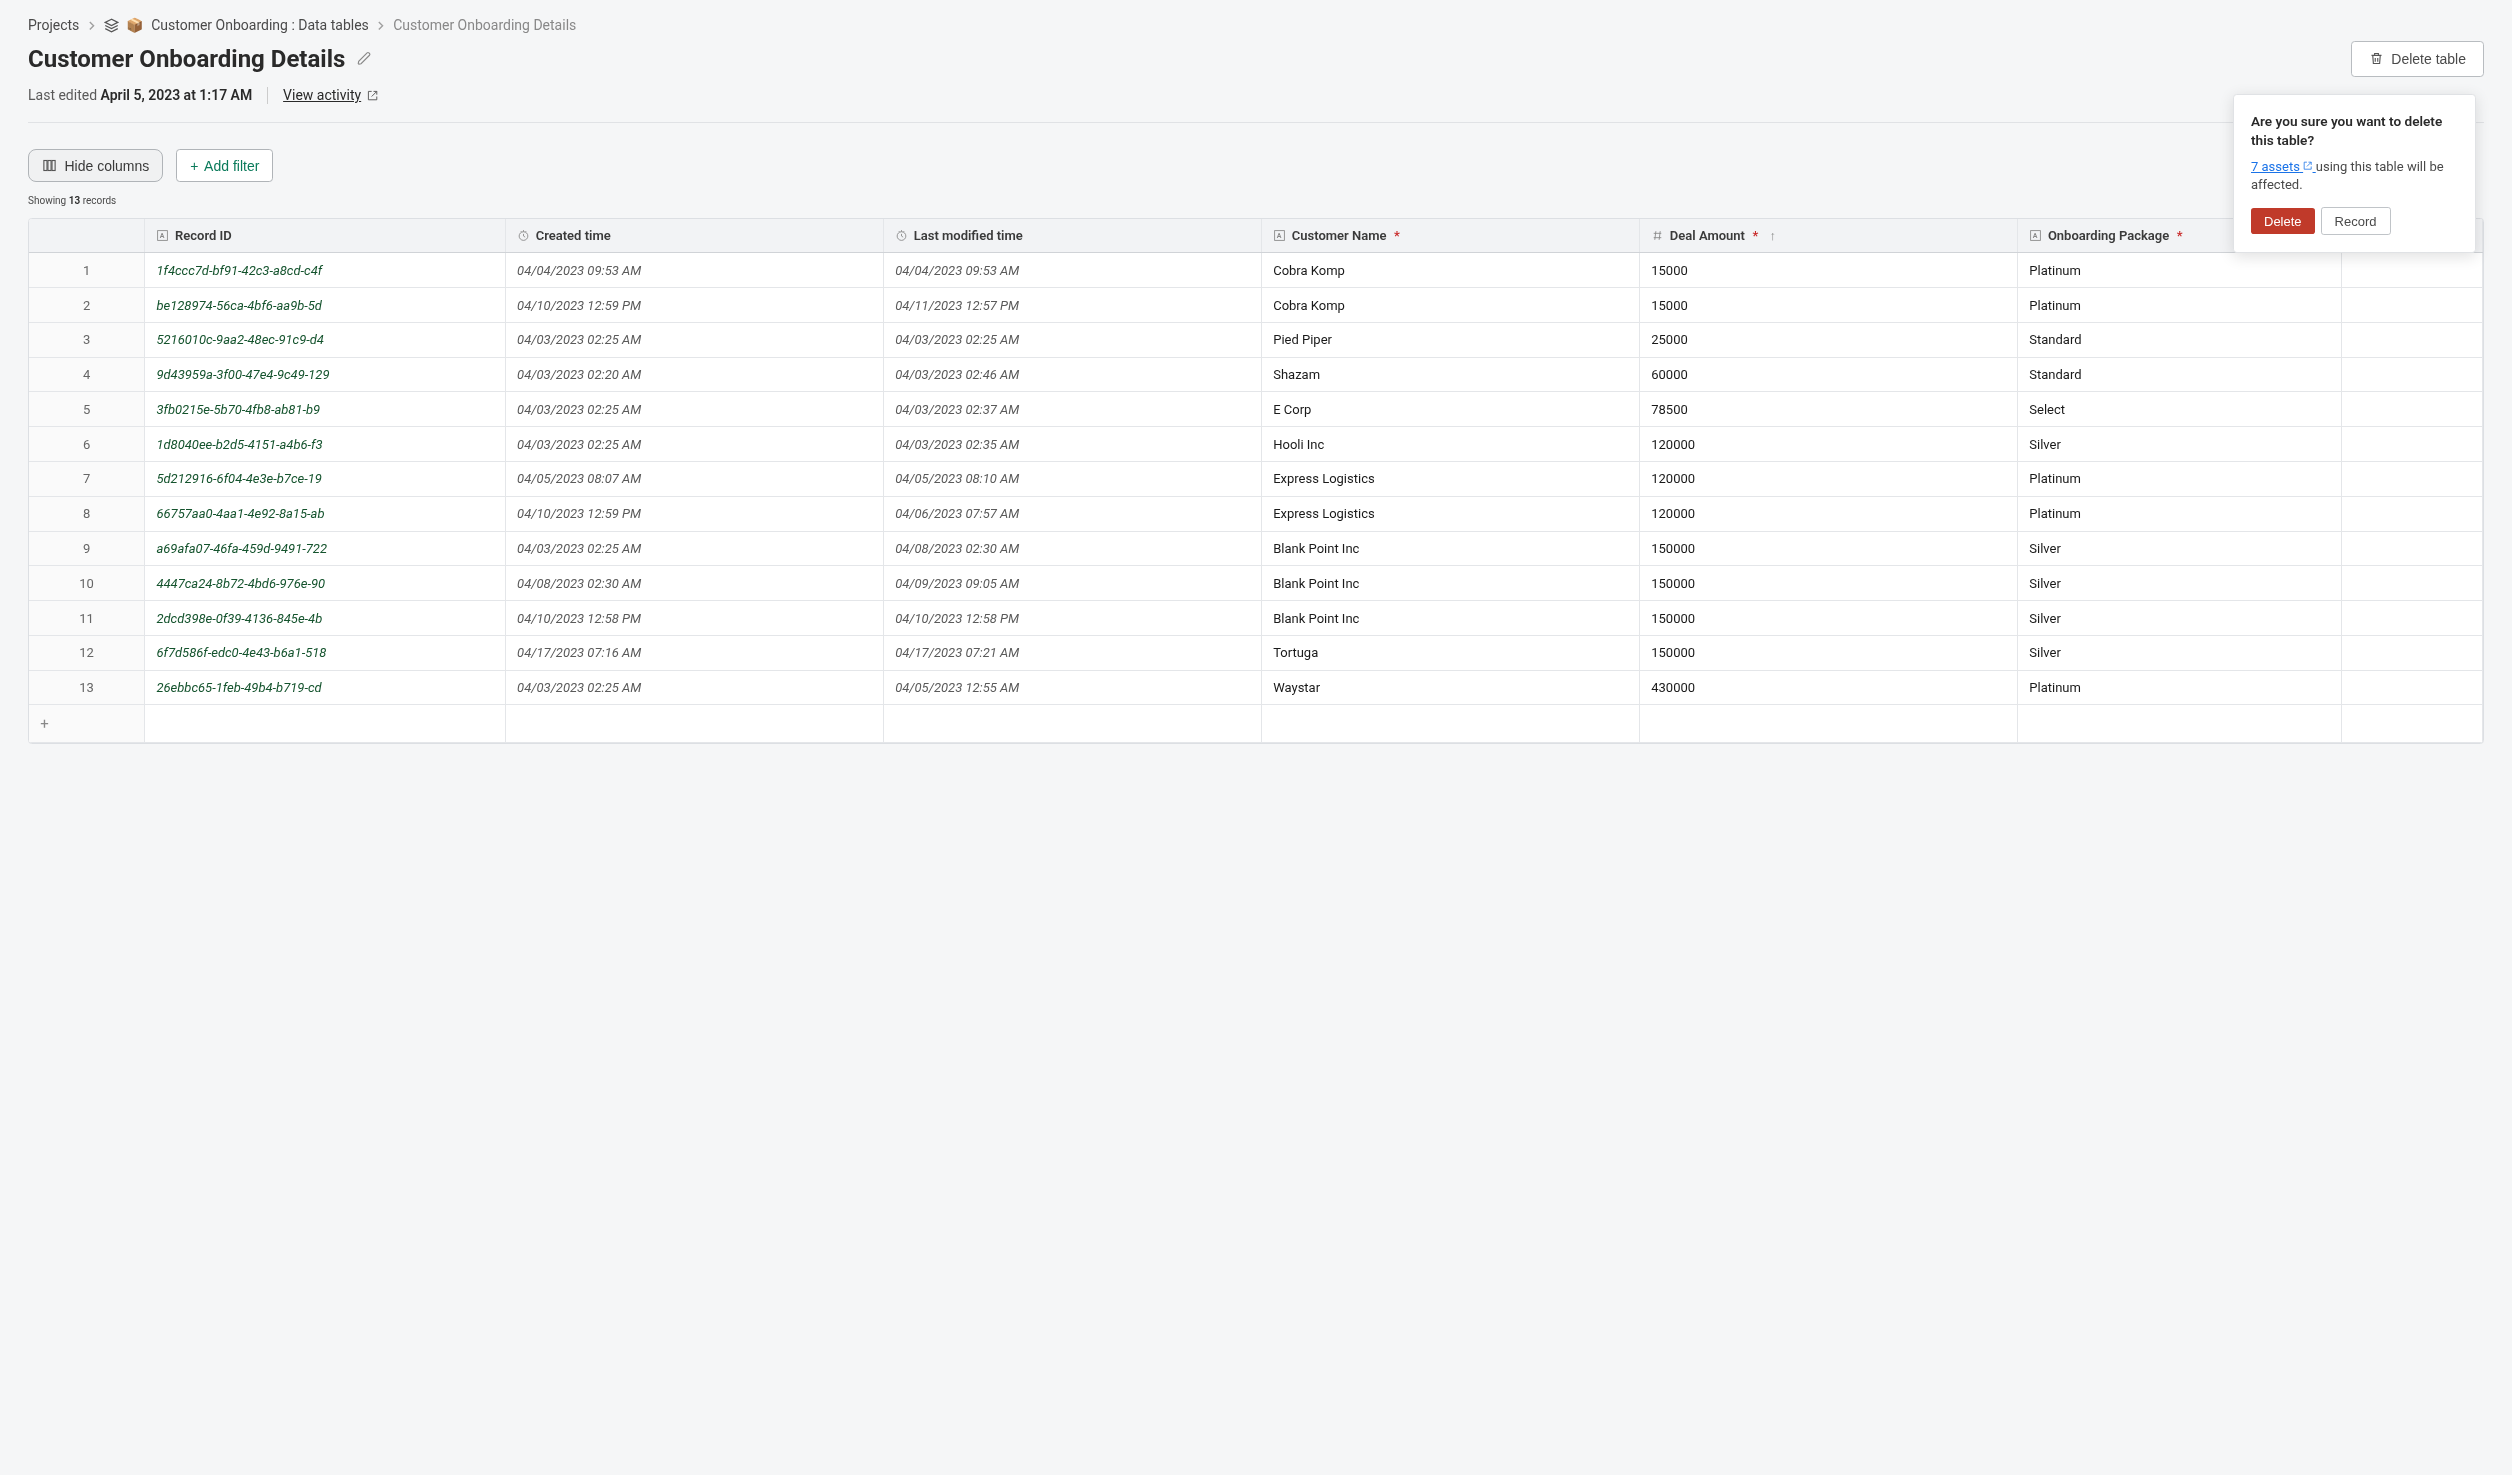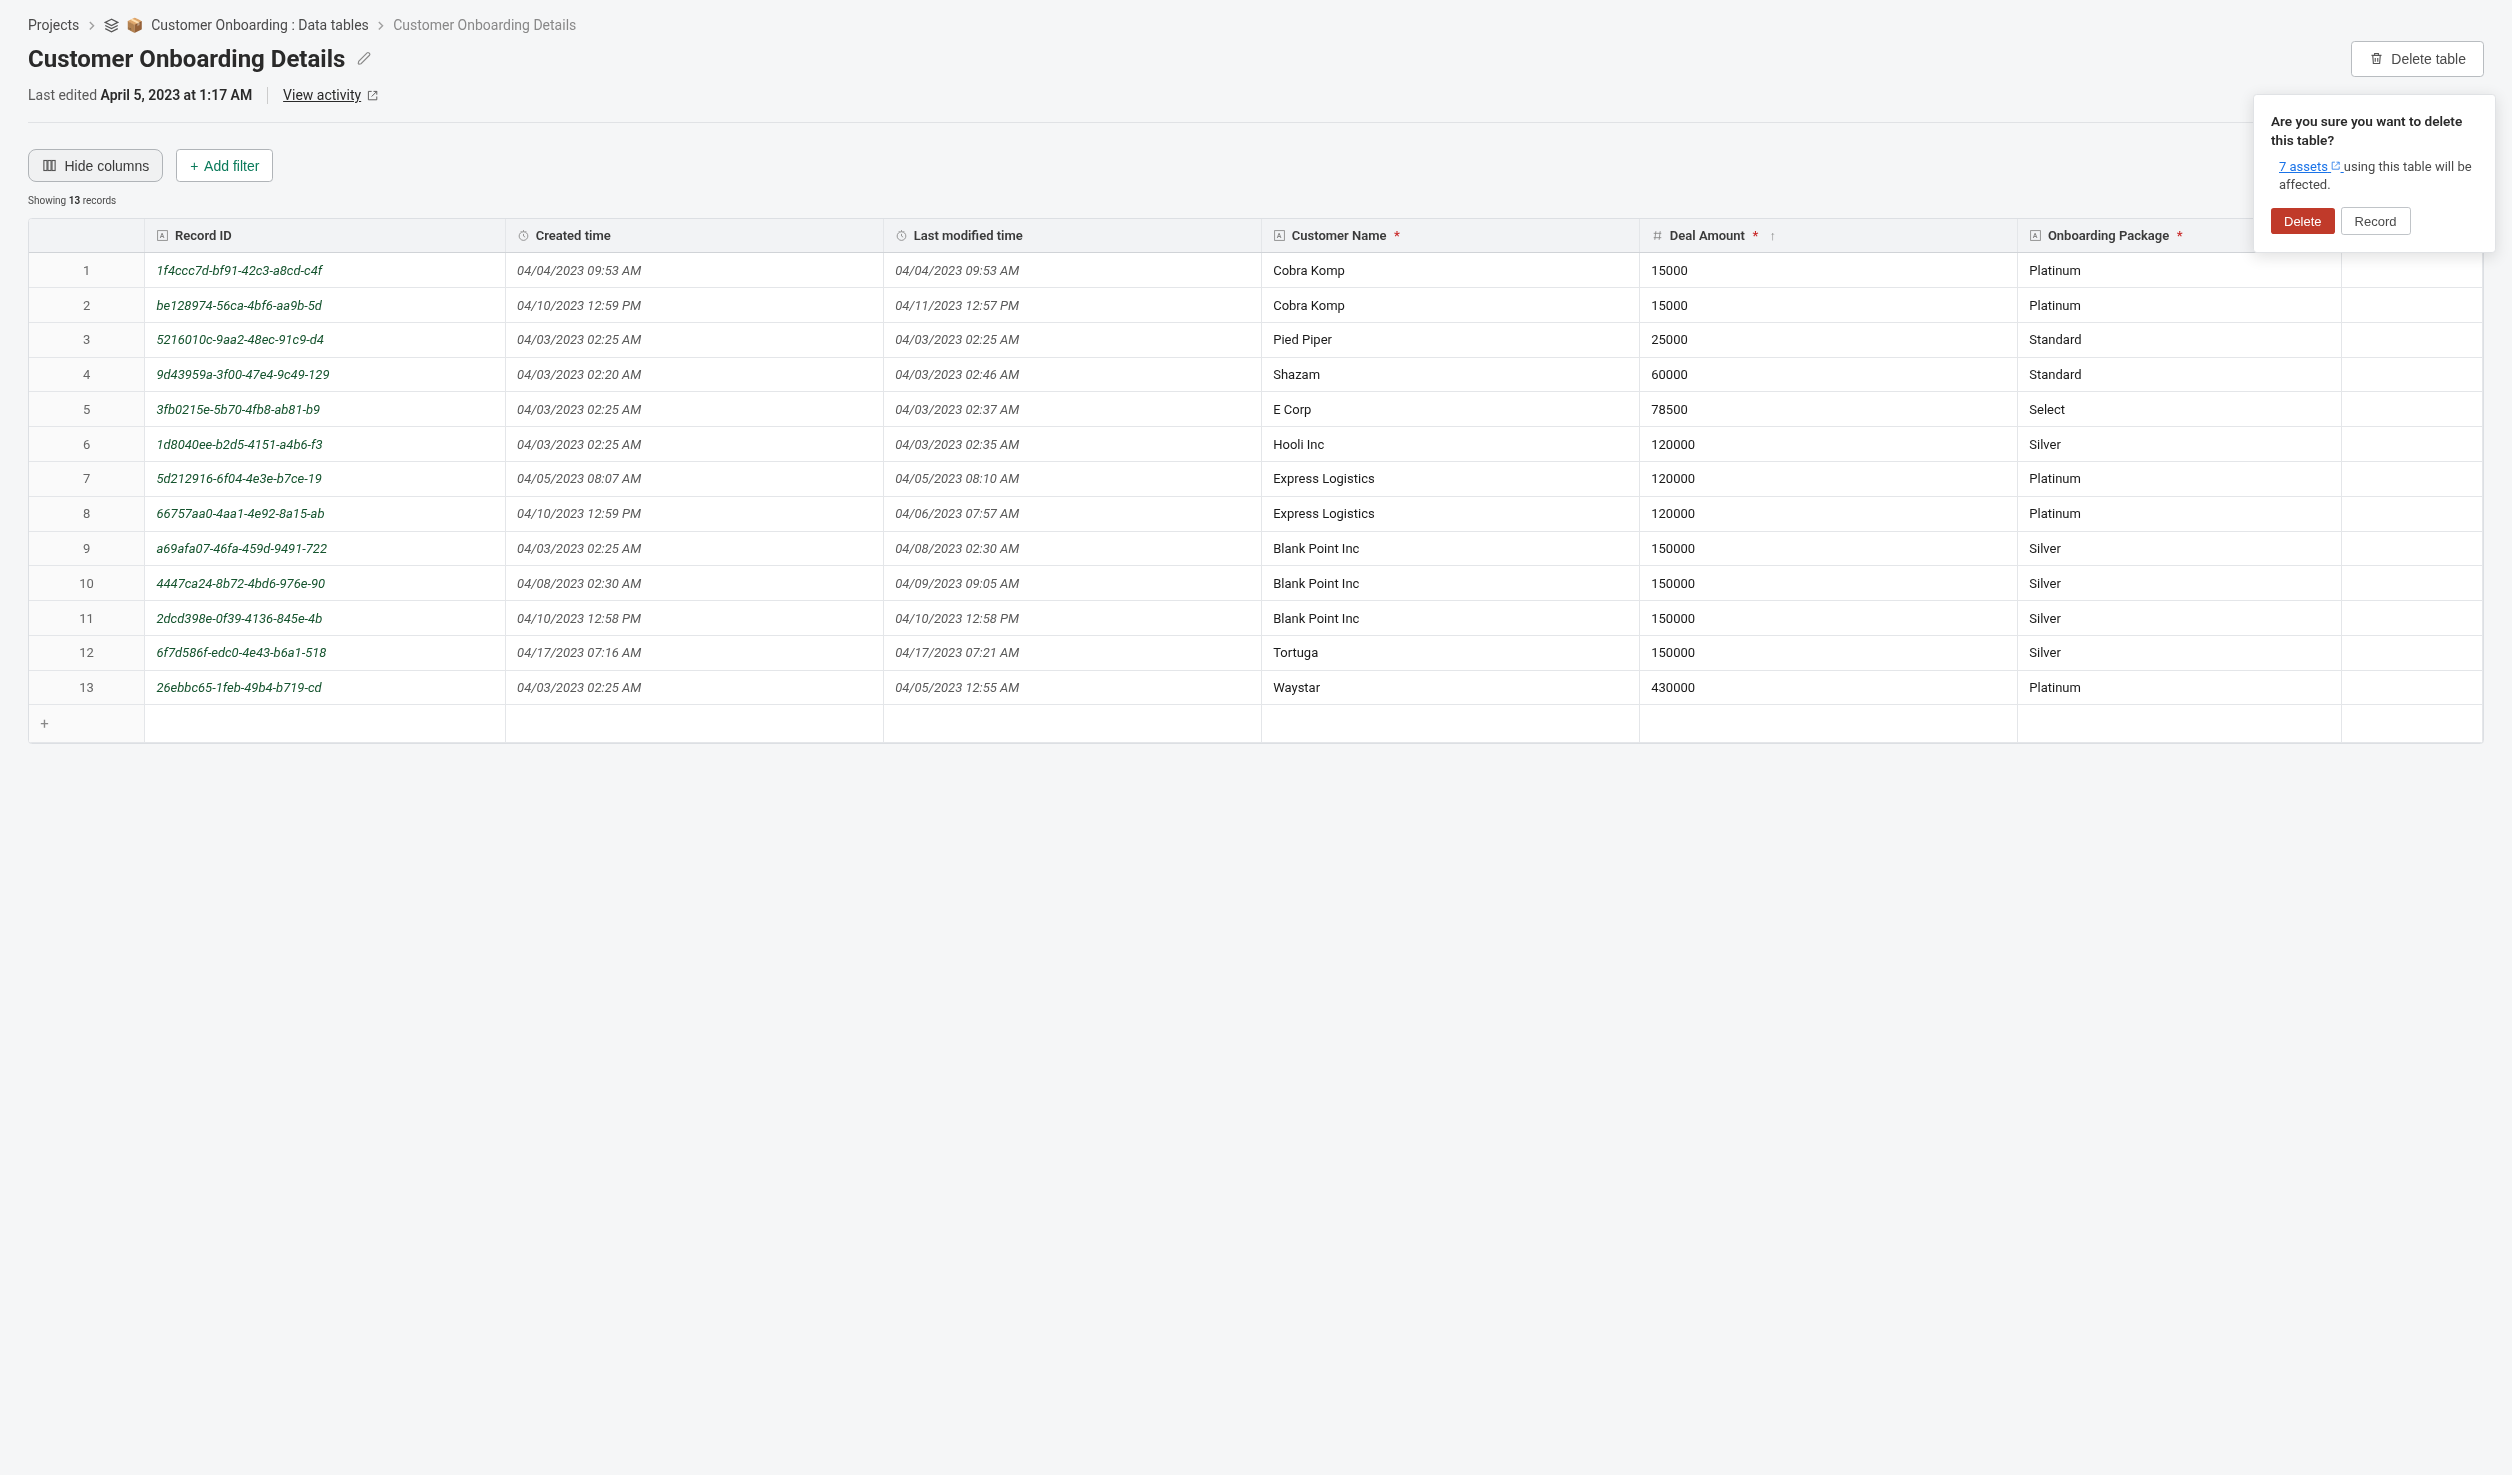--- a/index.html
+++ b/index.html
@@ -115,31 +115,31 @@
 td.mono { font-style:italic; color:#14532d; }
 td.italic { font-style:italic; color:#5a5a5a; }
 .req { color:#c92a2a; margin-left:1.9px; }
 .sort-arrow { color:#888; margin-left:5.6px; }
 .addrow td { text-align:left; }
 .addrow .plus { color:#888; font-size:15px; cursor:pointer; }
 .th-icon { display:inline-flex; color:#666; }
 .popup {
   position:absolute;
   top:94px;
-  right:16px;
+  right:36px;
   width:243px;
   background:#fff;
   border:0.9px solid #e0e2e5;
   border-radius:3.7px;
   box-shadow: 0 3.7px 15px rgba(0,0,0,0.12);
   padding:17px;
   z-index:10;
 }
 .popup p { font-size:13.6px; font-weight:600; color:#2a2a2a; margin-bottom:7.5px; line-height:1.4; }
-.popup .sub { font-weight:400; color:#4a4a4a; font-size:13px; margin-bottom:13px;margin-left:8px; }
+.popup .sub { font-weight:400; color:#4a4a4a; font-size:13px; margin-bottom:13px; }
 .popup .sub a { color:#1a73e8; text-decoration:underline; }
 .popup .actions { display:flex; gap:6px;align-items:center; }
 .popup .del { background:#c03a2a; color:#fff; border:none; padding:5.6px 13px; border-radius:2.8px; font-size:13px; cursor:pointer; }
 .popup .cancel { background:#fff; color:#4a4a4a; border:0.9px solid #c0c4c8; padding:5.6px 13px; border-radius:2.8px; font-size:13px; cursor:pointer; }
 .ext-link-icon { display:inline-flex; }
 </style>
 </head>
 <body>
 
 <div class="container">

